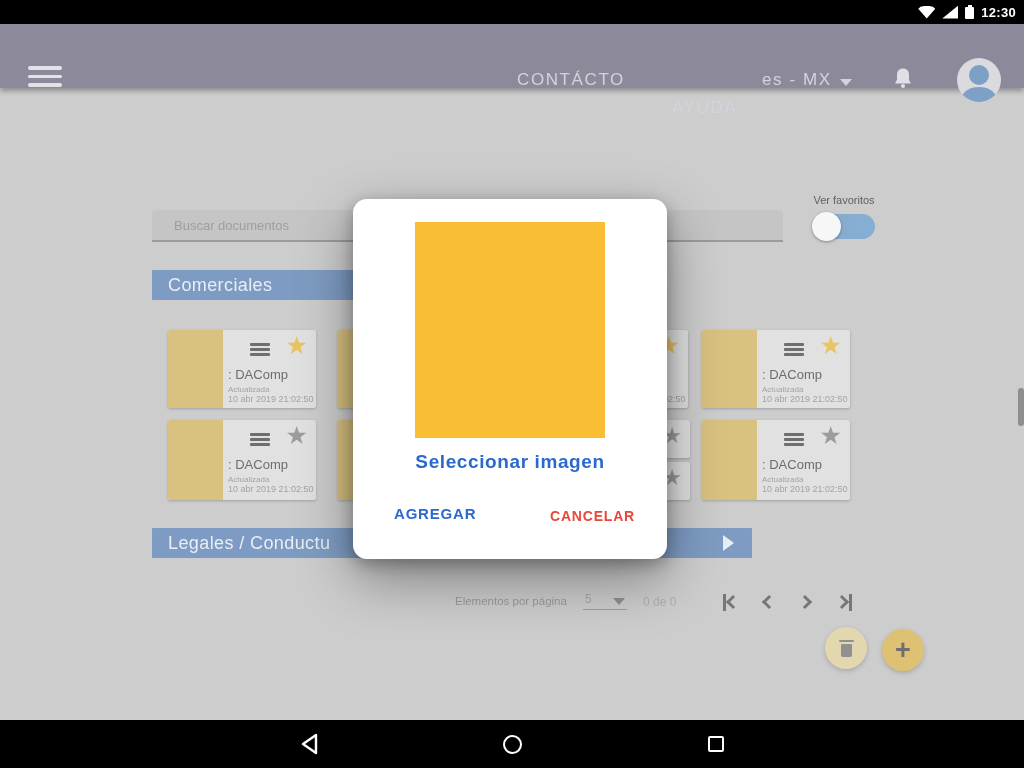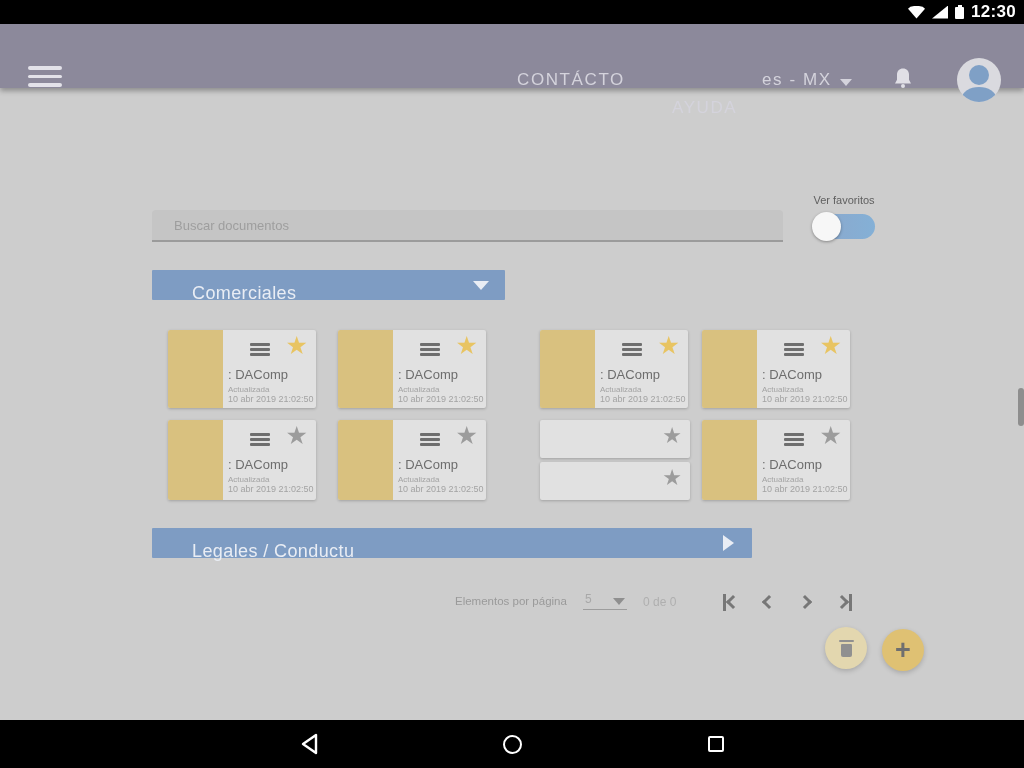--- a/index.html
+++ b/index.html
@@ -8,21 +8,21 @@
 
   
   .status-bar { position:absolute; left:0; top:0; width:1024px; height:24px; background:#000;
     display:flex; align-items:center; justify-content:flex-end; gap:7px; padding-right:8px; }
   .wifi-ic { width:17px; height:13px; background:#fff;
     clip-path:polygon(50% 100%, 0 25%, 14% 10%, 50% 0, 86% 10%, 100% 25%); }
   .signal-ic { width:16px; height:13px; background:#fff; clip-path:polygon(100% 0, 100% 100%, 0 100%); }
   .battery-ic { display:flex; flex-direction:column; align-items:center; }
   .battery-ic .nub { width:4px; height:2px; background:#fff; }
   .battery-ic .bod { width:9px; height:12px; background:#fff; border-radius:1px; }
-  .status-time { color:#fff; font-size:17px; font-weight:bold; letter-spacing:.3px; }
+  .status-time { color:#fff; font-size:13px; font-weight:bold; letter-spacing:.3px; }
 
   
   .app-header { position:absolute; left:0; top:24px; width:1024px; height:64px; background:#8C899B;
     box-shadow:0 3px 5px rgba(0,0,0,.3); z-index:5; }
   .menu-btn { position:absolute; left:28px; top:42px; width:34px; height:24px; cursor:pointer; }
   .menu-btn .bar { width:34px; height:3.5px; background:#E3E2E9; border-radius:2px; margin-bottom:5px; }
   .logo { position:absolute; left:76px; top:28px; color:#E3E2E9; }
   .logo .brand { font-size:38px; font-weight:bold; letter-spacing:-1px; line-height:38px; }
   .logo .reg { font-size:9px; vertical-align:top; position:relative; top:2px; }
   .logo .tagline { font-size:7.5px; letter-spacing:1.1px; margin-top:-1px; }
@@ -47,21 +47,21 @@
   .search-input::placeholder { color:#9E9E9E; }
   .fav-label { position:absolute; left:801px; top:194px; width:86px; text-align:center;
     font-size:11px; color:#5F5F5F; }
   .toggle { position:absolute; left:813px; top:214px; width:62px; height:25px; border-radius:13px;
     background:linear-gradient(90deg,#8CA7CB,#84B0D6); cursor:pointer; }
   .toggle .knob { position:absolute; left:-1px; top:-2px; width:29px; height:29px; border-radius:50%;
     background:#F7F7F7; box-shadow:0 1px 3px rgba(0,0,0,.35); }
 
   .sec-bar { position:absolute; height:30px; background:#7E9CC3; color:#E9EDF4; font-size:18px;
     line-height:30px; letter-spacing:.4px; border-radius:1px; cursor:pointer; }
-  .sec-bar .lbl { position:absolute; left:16px; top:8px; white-space:nowrap;margin-left:24px; }
+  .sec-bar .lbl { position:absolute; left:16px; top:0; white-space:nowrap; }
   .sec-bar .lbl.offset { left:148px; }
   .sec-bar .dd { position:absolute; right:16px; top:11px; width:0; height:0;
     border-left:8px solid transparent; border-right:8px solid transparent; border-top:9px solid #E9EDF4; }
   .sec-bar .play { position:absolute; right:18px; top:7px; width:0; height:0;
     border-top:8px solid transparent; border-bottom:8px solid transparent; border-left:11px solid #E9EDF4; }
   .bar-com { left:152px; top:270px; width:353px; }
   .bar-srv { left:522px; top:270px; width:353px; }
   .bar-leg { left:152px; top:528px; width:600px; }
 
   
@@ -298,20 +298,26 @@
   <div class="fab fab-del">
     <div class="trash">
         <div class="lid"></div>
         <div class="bod"></div>
       </div>
   </div>
   <div class="fab fab-add">
     <span class="plus">+</span>
   </div>
 
+  <div class="modal">
+    <div class="img"></div>
+    <div class="m-title">Seleccionar imagen</div>
+    <button class="m-btn m-add">AGREGAR</button>
+    <button class="m-btn m-cancel">CANCELAR</button>
+  </div>
 
   <div class="nav-bar">
     <div class="nav-btn nav-back">
       <svg width="20" height="24" viewBox="0 0 20 24">
         <polygon points="16,3 16,21 3,12" fill="none" stroke="#fff" stroke-width="2.4" stroke-linejoin="round"></polygon>
       </svg>
     </div>
     <div class="nav-btn nav-home">
         <div class="home-circ"></div>
       </div>

